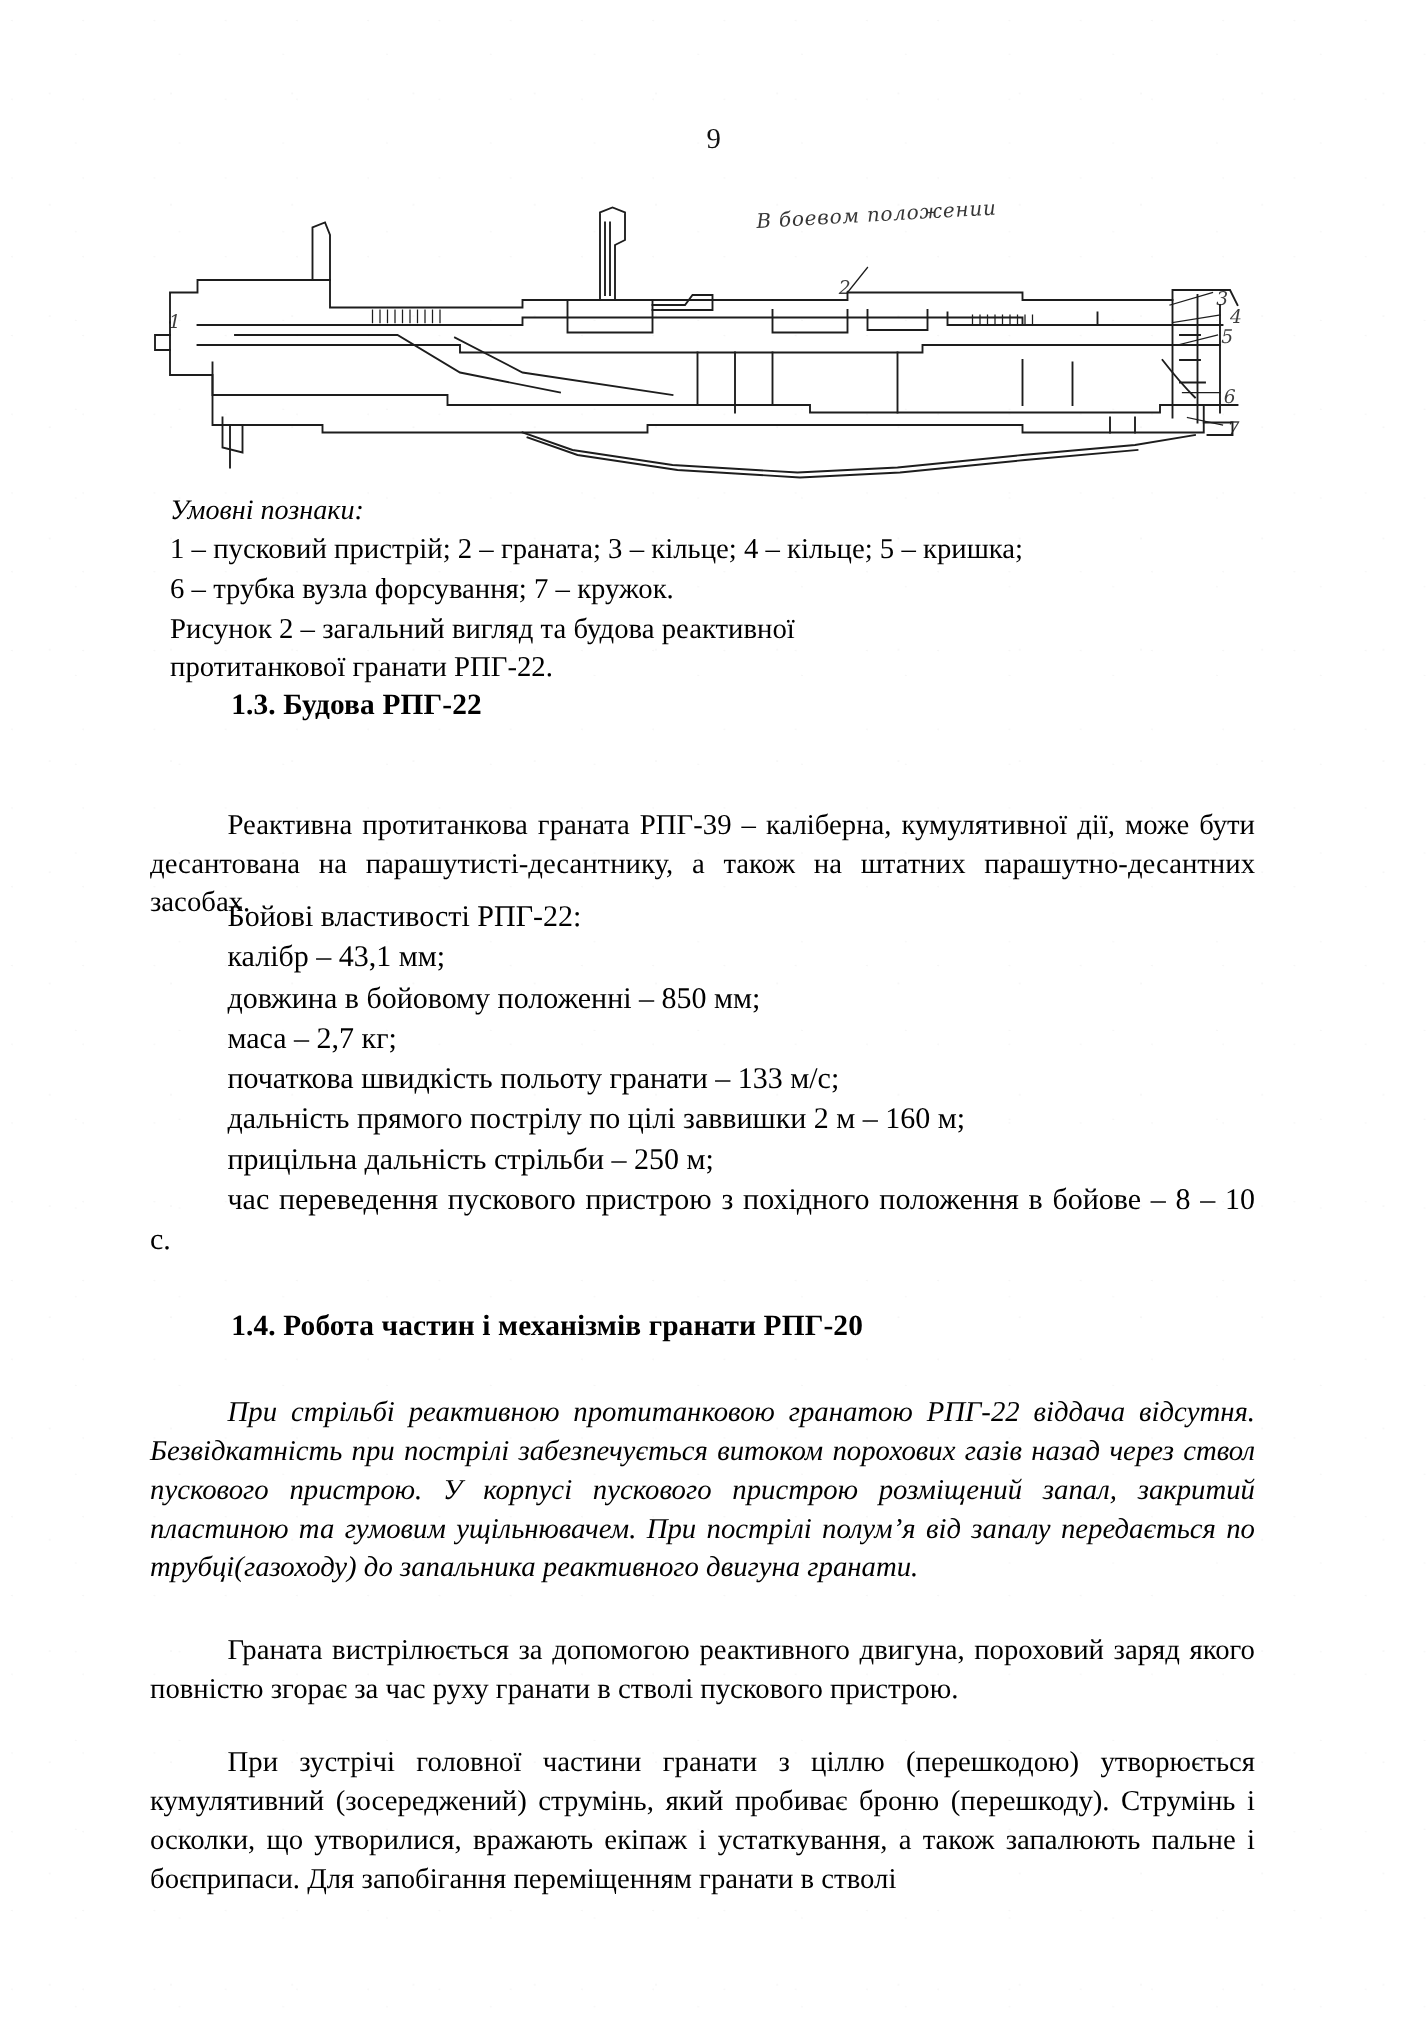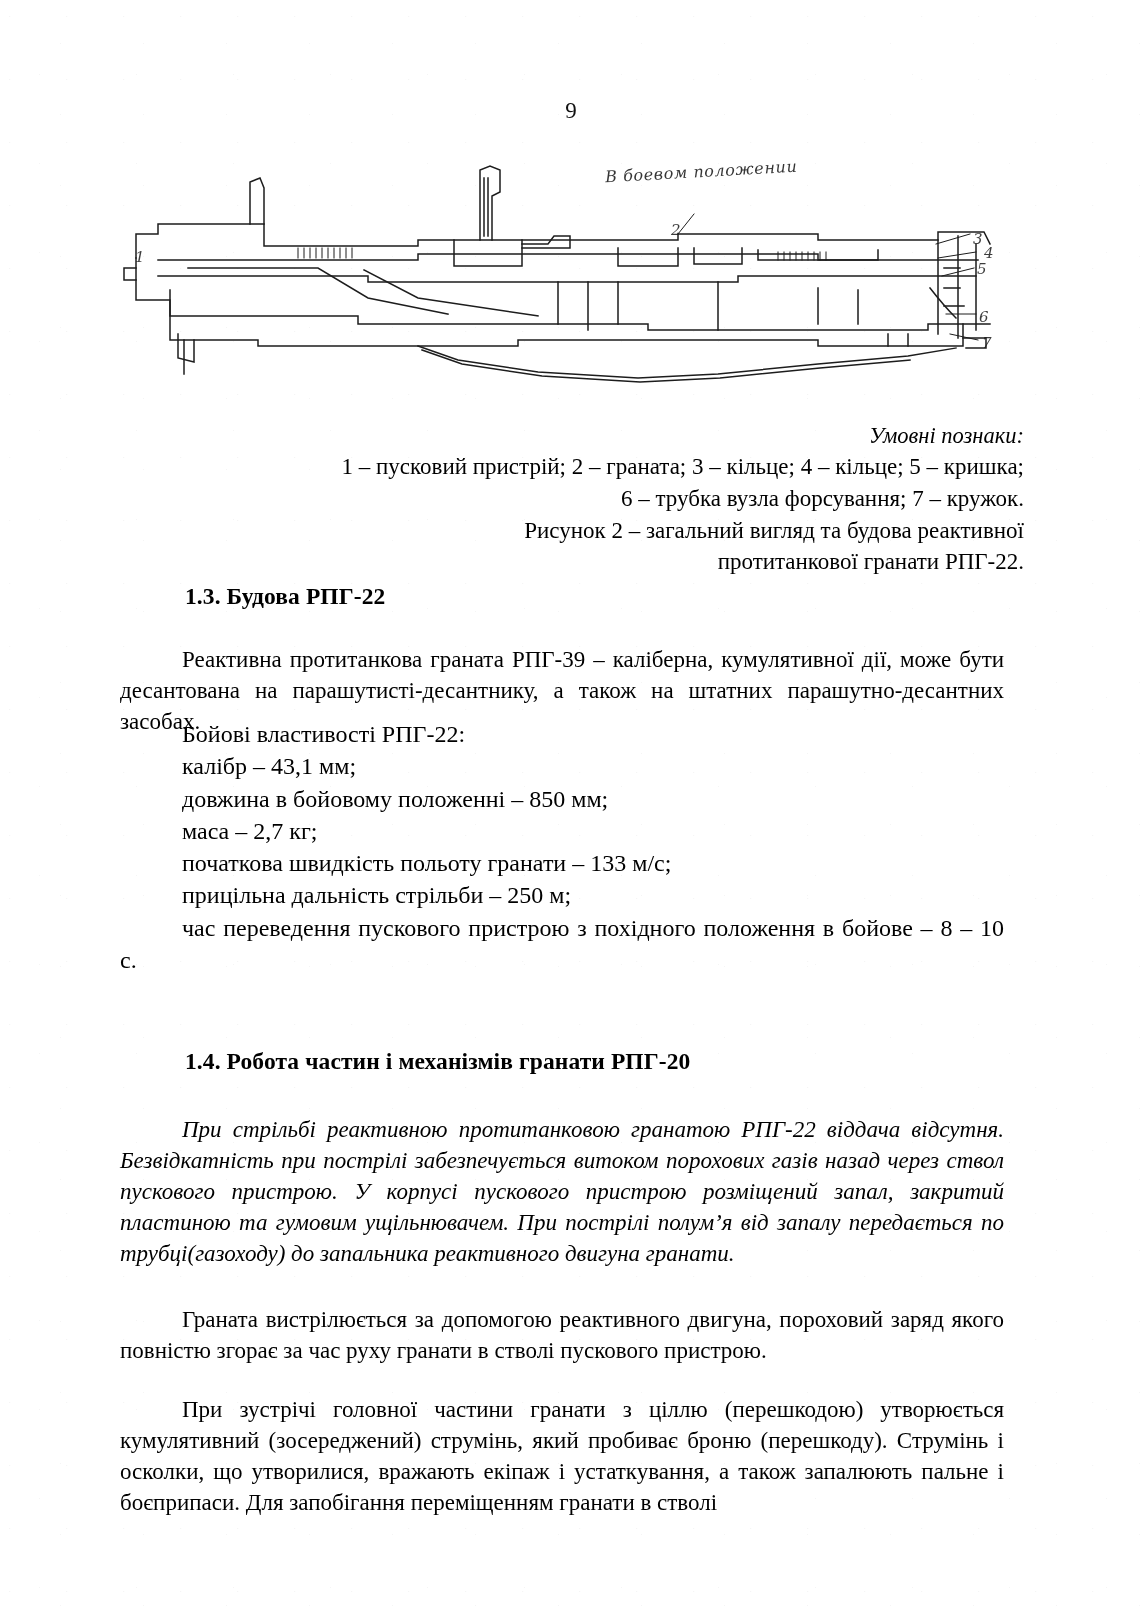--- a/index.html
+++ b/index.html
@@ -67,45 +67,44 @@
   .callout.c4 { left: 866px; top: 96px; }
   .callout.c5 { left: 859px; top: 112px; }
   .callout.c6 { left: 861px; top: 160px; }
   .callout.c7 { left: 864px; top: 186px; }
   .callout.c1 { left: 17px; top: 100px; }
 
   
   .caption-block {
     position: absolute;
     top: 392px;
-    left: 118px;
+    left: 136px;
     width: 906px;
-    text-align: right;
+    text-align: left;
     font-size: 23px;
     line-height: 1.38;
-    margin-top: 28px;
   }
   .caption-legend-title {
     font-style: italic;
     font-size: 22.5px;
     display: block;
   }
   .caption-line { display: block; }
   .fig-label { font-weight: normal; }
 
   
   .section-heading {
     position: absolute;
     left: 185px;
     font-weight: bold;
     font-size: 23.5px;
     letter-spacing: 0.1px;
     white-space: nowrap;
   }
-  .h-13 { top: 563px; font-family: Liberation Serif, serif; }
+  .h-13 { top: 531px; font-family: Liberation Serif, serif; }
   .h-14 { top: 1028px; }
 
   
   .body-text {
     position: absolute;
     left: 120px;
     width: 884px;
     font-size: 23px;
     line-height: 1.345;
     text-align: justify;
@@ -238,20 +237,21 @@
   <h2 class="section-heading h-13">1.3. Будова РПГ-22</h2>
 
   <p class="body-text indent p-intro">Реактивна протитанкова граната РПГ-39 – каліберна, кумулятивної дії, може бути десантована на парашутисті-десантнику, а також на штатних парашутно-десантних засобах.</p>
 
   <div class="spec-list">
     <span class="spec-item">Бойові властивості РПГ-22:</span>
     <span class="spec-item">калібр – 43,1 мм;</span>
     <span class="spec-item">довжина в бойовому положенні – 850 мм;</span>
     <span class="spec-item">маса – 2,7 кг;</span>
     <span class="spec-item"> початкова швидкість польоту гранати – 133 м/с;</span>
+    <span class="spec-item">дальність прямого пострілу по цілі заввишки 2 м – 160 м;</span>
     <span class="spec-item">прицільна дальність стрільби – 250 м;</span>
     <span class="spec-item wrap">час переведення пускового пристрою з похідного положення в бойове – 8 – 10 с.</span>
   </div>
 
   <h2 class="section-heading h-14">1.4. Робота частин і механізмів гранати РПГ-20</h2>
 
   <p class="body-text indent p-1">При стрільбі реактивною протитанковою гранатою РПГ-22 віддача відсутня. Безвідкатність при пострілі забезпечується витоком порохових газів назад через ствол пускового пристрою. У корпусі пускового пристрою розміщений запал, закритий пластиною та гумовим ущільнювачем. При пострілі полум’я від запалу передається по трубці(газоходу) до запальника реактивного двигуна гранати.</p>
 
   <p class="body-text indent p-3">При зустрічі головної частини гранати з ціллю (перешкодою) утворюється кумулятивний (зосереджений) струмінь, який пробиває броню (перешкоду). Струмінь і осколки, що утворилися, вражають екіпаж і устаткування, а також запалюють пальне і боєприпаси. Для запобігання переміщенням гранати в стволі</p>
 

